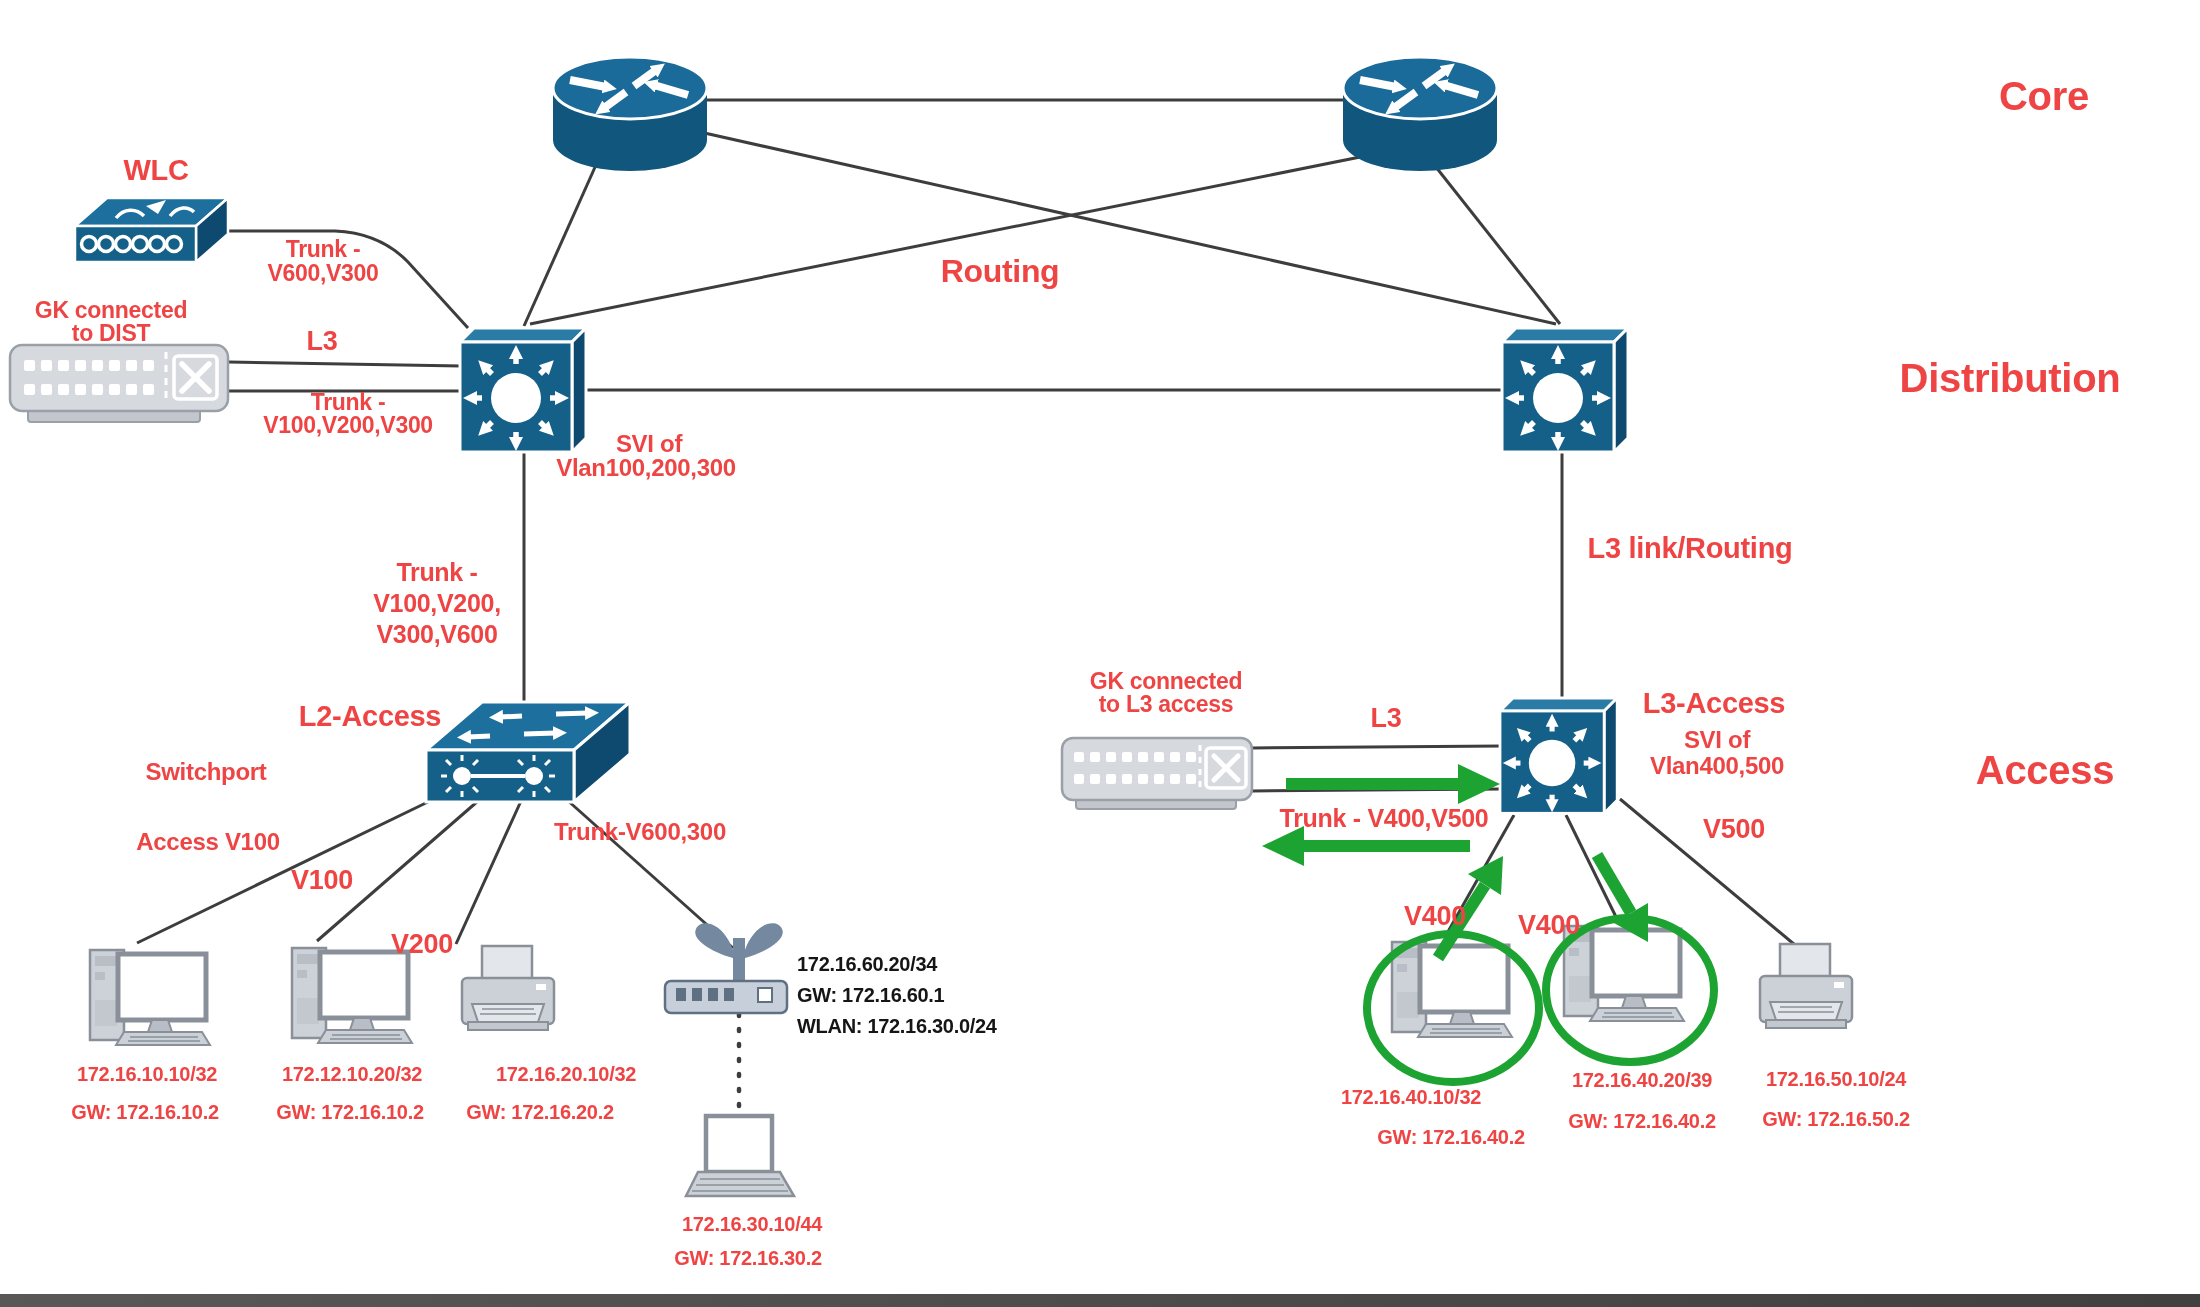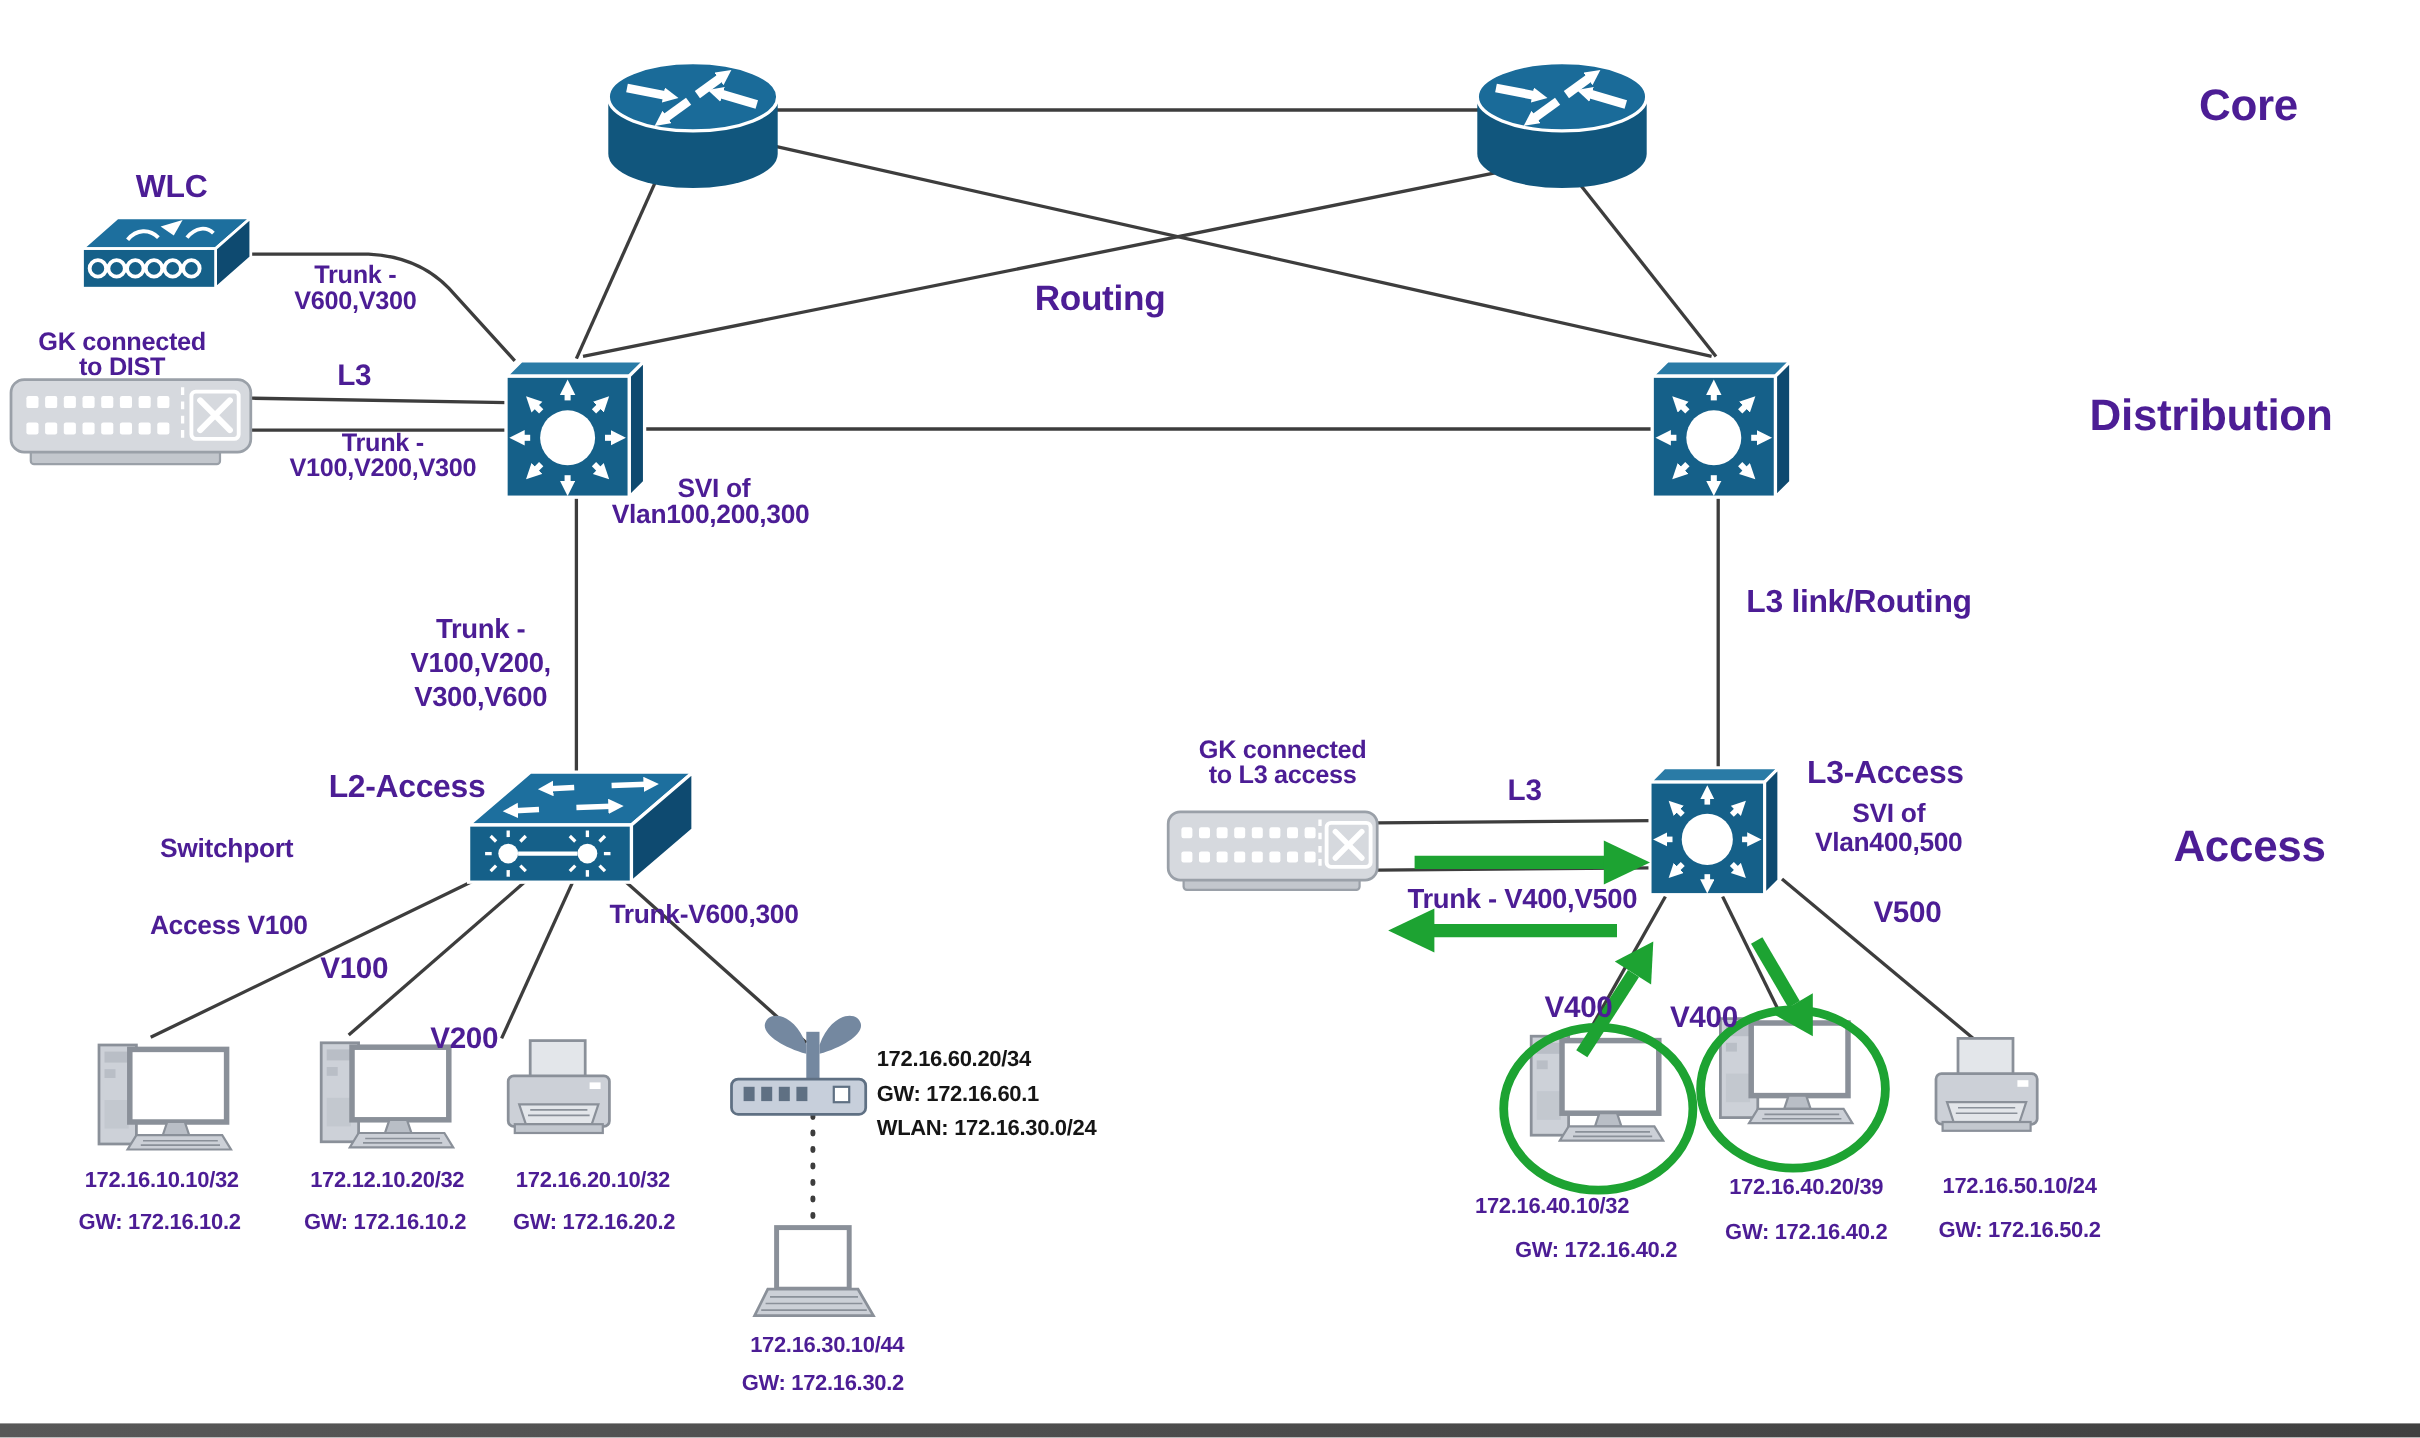--- a/index.html
+++ b/index.html
@@ -9,21 +9,21 @@
     background:#ffffff;
     font-family:"Liberation Sans", sans-serif;
     overflow:hidden;
   }
   #diagram-svg{position:absolute;left:0;top:0;}
   .lbl{
     position:absolute;
     transform:translate(-50%,-50%);
     white-space:nowrap;
     font-weight:700;
-    color:#4c1d95;
+    color:#ef4444;
     line-height:1.05;
     letter-spacing:-0.3px;
   }
   .lbl-left{
     position:absolute;
     transform:translate(0,-50%);
     white-space:nowrap;
     font-weight:700;
     color:#151515;
     letter-spacing:-0.3px;
@@ -328,21 +328,21 @@
 <div class="lbl fs24" style="left:206px;top:772px">Switchport</div>
 <div class="lbl fs24" style="left:208px;top:842px">Access V100</div>
 <div class="lbl fs27" style="left:322px;top:880px">V100</div>
 <div class="lbl fs27" style="left:422px;top:944px">V200</div>
 <div class="lbl fs24" style="left:640px;top:832px">Trunk-V600,300</div>
 
 <div class="lbl fs20" style="left:147px;top:1074px">172.16.10.10/32</div>
 <div class="lbl fs20" style="left:145px;top:1112px">GW: 172.16.10.2</div>
 <div class="lbl fs20" style="left:352px;top:1074px">172.12.10.20/32</div>
 <div class="lbl fs20" style="left:350px;top:1112px">GW: 172.16.10.2</div>
-<div class="lbl fs20" style="left:539px;top:1074px">172.16.20.10/32</div>
+<div class="lbl fs20" style="left:566px;top:1074px">172.16.20.10/32</div>
 <div class="lbl fs20" style="left:540px;top:1112px">GW: 172.16.20.2</div>
 
 <div class="lbl-left fs20" style="left:797px;top:964px">172.16.60.20/34</div>
 <div class="lbl-left fs20" style="left:797px;top:995px">GW: 172.16.60.1</div>
 <div class="lbl-left fs20" style="left:797px;top:1026px">WLAN: 172.16.30.0/24</div>
 
 <div class="lbl fs20" style="left:752px;top:1224px">172.16.30.10/44</div>
 <div class="lbl fs20" style="left:748px;top:1258px">GW: 172.16.30.2</div>
 
 <div class="lbl fs29" style="left:1690px;top:548px">L3 link/Routing</div>

